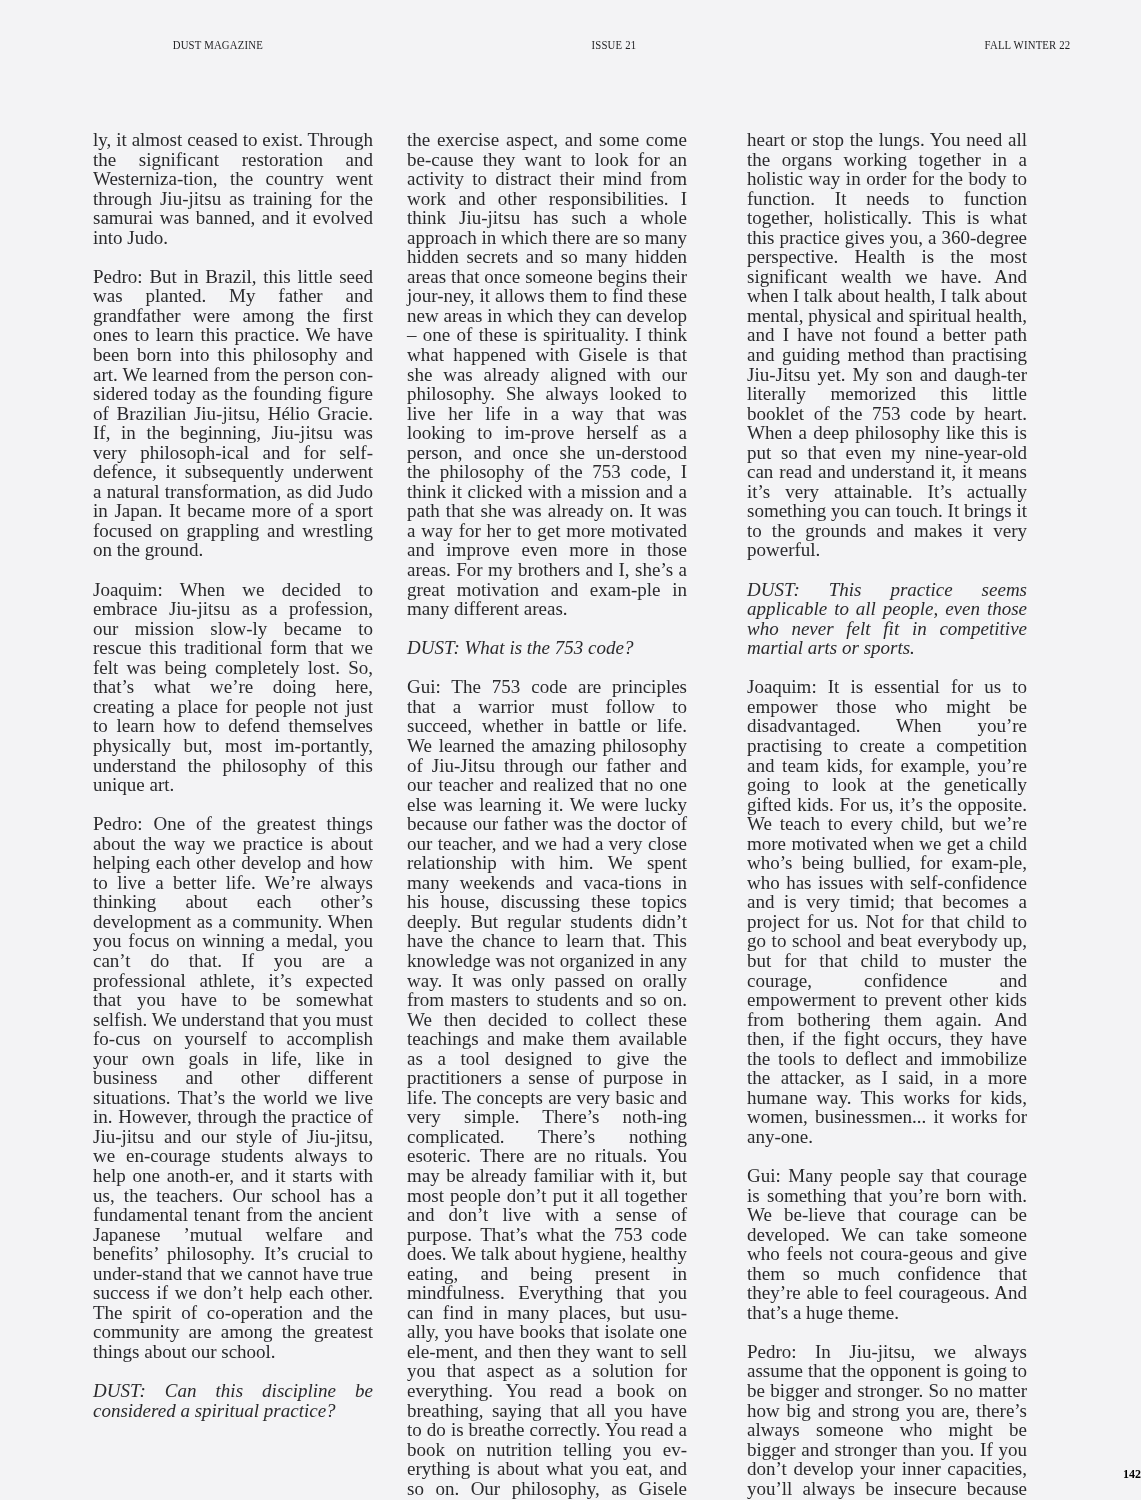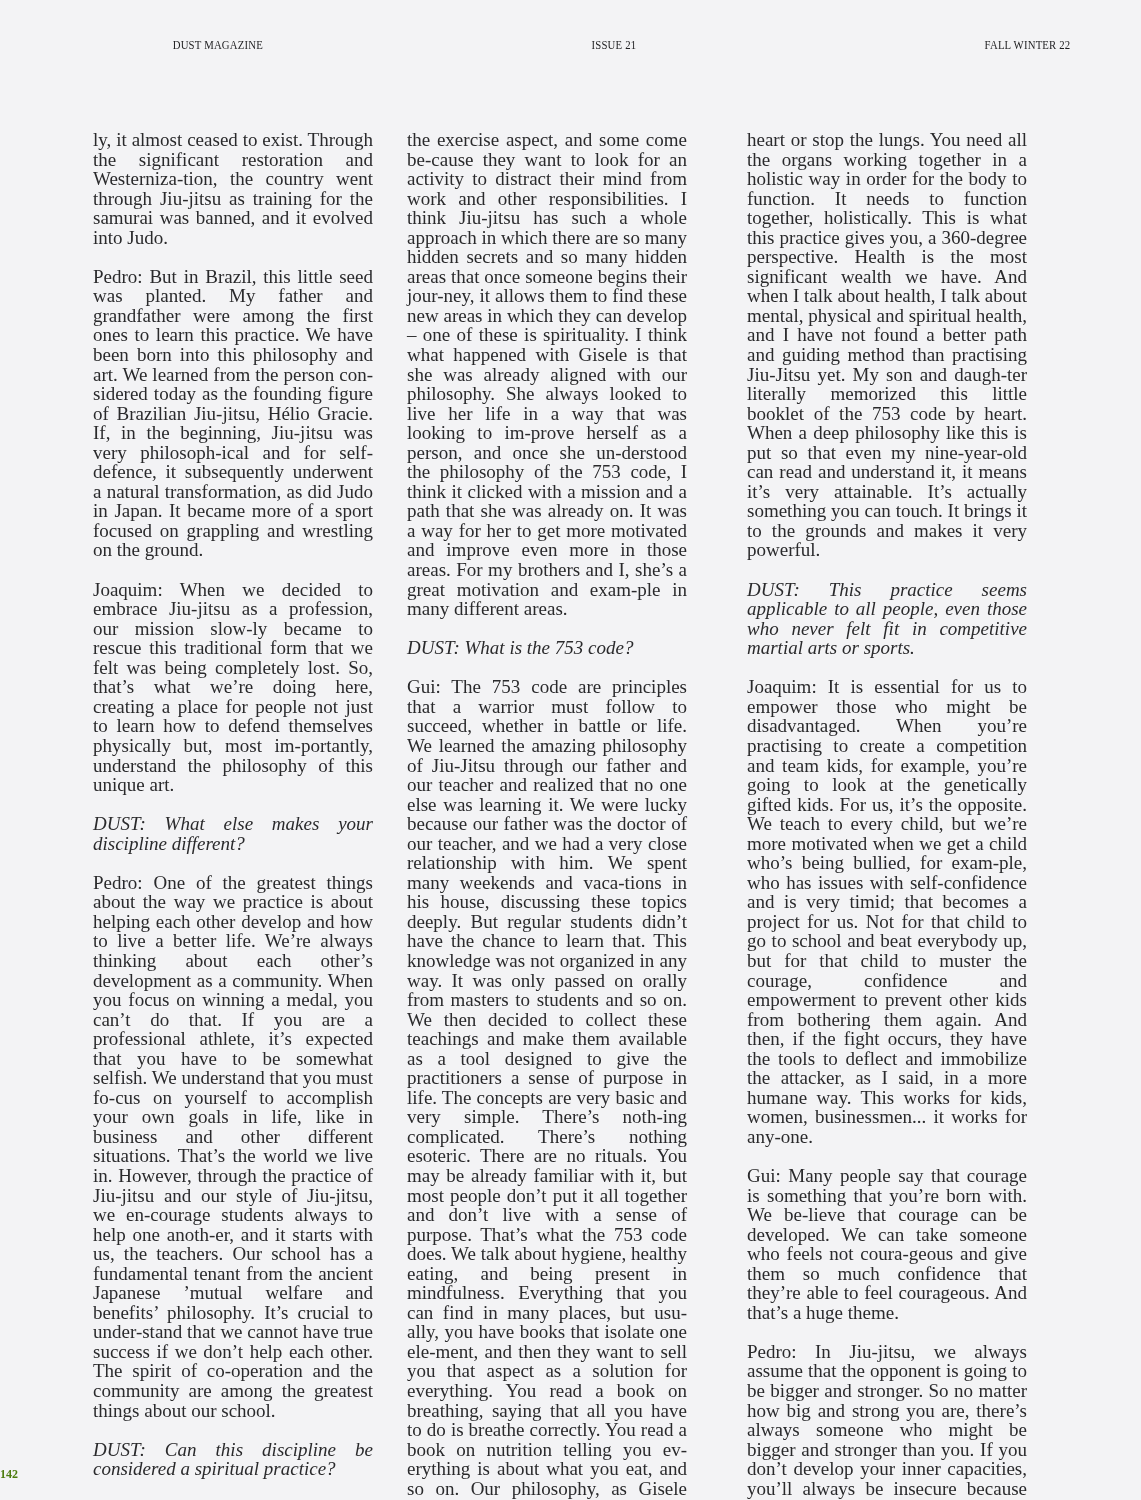--- a/index.html
+++ b/index.html
@@ -28,37 +28,36 @@
     text-align: justify;
     -webkit-hyphens: none; hyphens: none;
   }
   .col p { margin: 0 0 19.55px 0; }
   .col p.q { font-style: italic; }
   #col1 { left: 93px; }
   #col2 { left: 407px; }
   #col3 { left: 747px; }
   .footer {
     position: absolute; top: 1467px; left: 0; width: 1141px;
-    text-align: left; font-size: 12px; font-weight: bold; color: #4d7c0f;
+    text-align: right; font-size: 12px; font-weight: bold; color: #000000;
   }
 </style>
 </head>
 <body>
 
 <div class="header">
   <span class="h-left">DUST MAGAZINE</span>
   <span class="h-center">ISSUE 21</span>
   <span class="h-right">FALL WINTER 22</span>
 </div>
 
 <div class="col" id="col1">
     <p>ly, it almost ceased to exist. Through the significant restoration and Westerniza-tion, the country went through Jiu-jitsu as training for the samurai was banned, and it evolved into Judo.</p>
     <p>Pedro: But in Brazil, this little seed was planted. My father and grandfather were among the first ones to learn this practice. We have been born into this philosophy and art. We learned from the person con-sidered today as the founding figure of Brazilian Jiu-jitsu, Hélio Gracie. If, in the beginning, Jiu-jitsu was very philosoph-ical and for self-defence, it subsequently underwent a natural transformation, as did Judo in Japan. It became more of a sport focused on grappling and wrestling on the ground.</p>
     <p>Joaquim: When we decided to embrace Jiu-jitsu as a profession, our mission slow-ly became to rescue this traditional form that we felt was being completely lost. So, that’s what we’re doing here, creating a place for people not just to learn how to defend themselves physically but, most im-portantly, understand the philosophy of this unique art.</p>
-    <p class="q">DUST: What else makes your discipline different?</p>
     <p>Pedro: One of the greatest things about the way we practice is about helping each other develop and how to live a better life. We’re always thinking about each other’s development as a community. When you focus on winning a medal, you can’t do that. If you are a professional athlete, it’s expected that you have to be somewhat selfish. We understand that you must fo-cus on yourself to accomplish your own goals in life, like in business and other different situations. That’s the world we live in. However, through the practice of Jiu-jitsu and our style of Jiu-jitsu, we en-courage students always to help one anoth-er, and it starts with us, the teachers. Our school has a fundamental tenant from the ancient Japanese ’mutual welfare and benefits’ philosophy. It’s crucial to under-stand that we cannot have true success if we don’t help each other. The spirit of co-operation and the community are among the greatest things about our school.</p>
     <p class="q">DUST: Can this discipline be considered a spiritual practice?</p>
   </div>
 <div class="col" id="col2">
     <p>the exercise aspect, and some come be-cause they want to look for an activity to distract their mind from work and other responsibilities. I think Jiu-jitsu has such a whole approach in which there are so many hidden secrets and so many hidden areas that once someone begins their jour-ney, it allows them to find these new areas in which they can develop – one of these is spirituality. I think what happened with Gisele is that she was already aligned with our philosophy. She always looked to live her life in a way that was looking to im-prove herself as a person, and once she un-derstood the philosophy of the 753 code, I think it clicked with a mission and a path that she was already on. It was a way for her to get more motivated and improve even more in those areas. For my brothers and I, she’s a great motivation and exam-ple in many different areas.</p>
     <p class="q">DUST: What is the 753 code?</p>
     <p>Gui: The 753 code are principles that a warrior must follow to succeed, whether in battle or life. We learned the amazing philosophy of Jiu-Jitsu through our father and our teacher and realized that no one else was learning it. We were lucky because our father was the doctor of our teacher, and we had a very close relationship with him. We spent many weekends and vaca-tions in his house, discussing these topics deeply. But regular students didn’t have the chance to learn that. This knowledge was not organized in any way. It was only passed on orally from masters to students and so on. We then decided to collect these teachings and make them available as a tool designed to give the practitioners a sense of purpose in life. The concepts are very basic and very simple. There’s noth-ing complicated. There’s nothing esoteric. There are no rituals. You may be already familiar with it, but most people don’t put it all together and don’t live with a sense of purpose. That’s what the 753 code does. We talk about hygiene, healthy eating, and being present in mindfulness. Everything that you can find in many places, but usu-ally, you have books that isolate one ele-ment, and then they want to sell you that aspect as a solution for everything. You read a book on breathing, saying that all you have to do is breathe correctly. You read a book on nutrition telling you ev-erything is about what you eat, and so on. Our philosophy, as Gisele said, is a path, a way of life that will allow you, through dif-ferent elements, to find peace, happiness, and understanding.</p>
     <p>Gisele: In the end, nothing in nature is fragmented. Everything works as one. You can’t go to the body and say to stop the</p>
   </div>
 <div class="col" id="col3">

